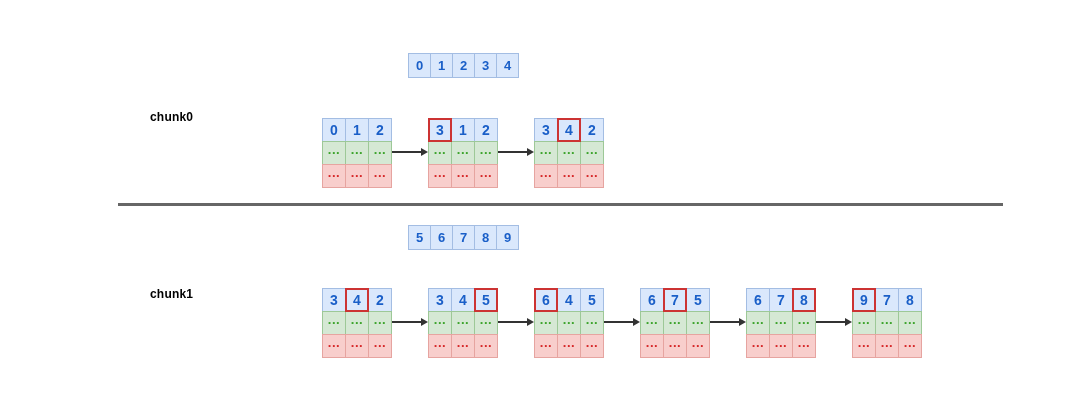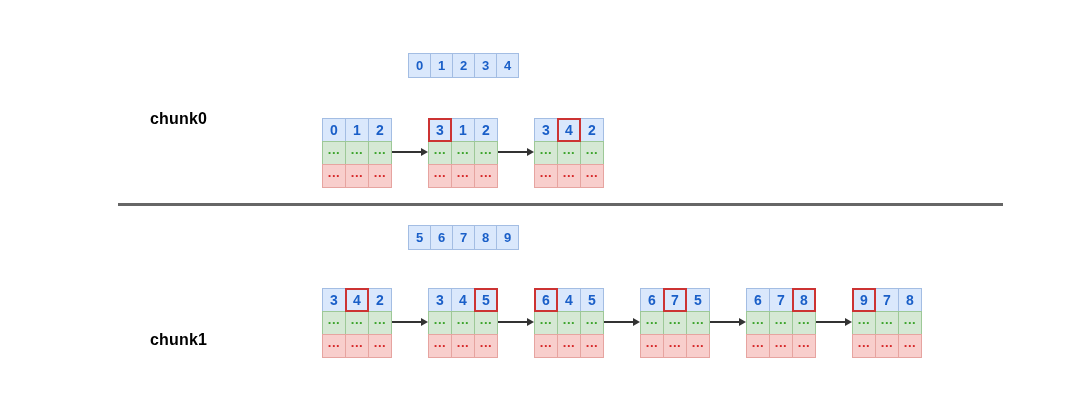--- a/index.html
+++ b/index.html
@@ -7,26 +7,26 @@
   .canvas {
     position: relative;
     width: 1080px;
     height: 414px;
     background: var(--canvas-bg, #ffffff);
     overflow: hidden;
   }
   .chunk-label {
     position: absolute;
     font-weight: bold;
-    font-size: 16px;
+    font-size: 12px;
     color: var(--label-text, #000);
     letter-spacing: 0.2px;
   }
   #label-0 { left: 150px; top: 110px; }
-  #label-1 { left: 150px; top: 287px; margin-top: 44px; }
+  #label-1 { left: 150px; top: 287px; }
 
   .array-row { position: absolute; display: flex; }
   #array-0 { left: 408px; top: 53px; }
   #array-1 { left: 408px; top: 225px; }
   .acell {
     box-sizing: border-box;
     width: 23px; height: 25px;
     background: var(--blue-fill);
     border: 1px solid var(--blue-border);
     display: flex; align-items: center; justify-content: center;

